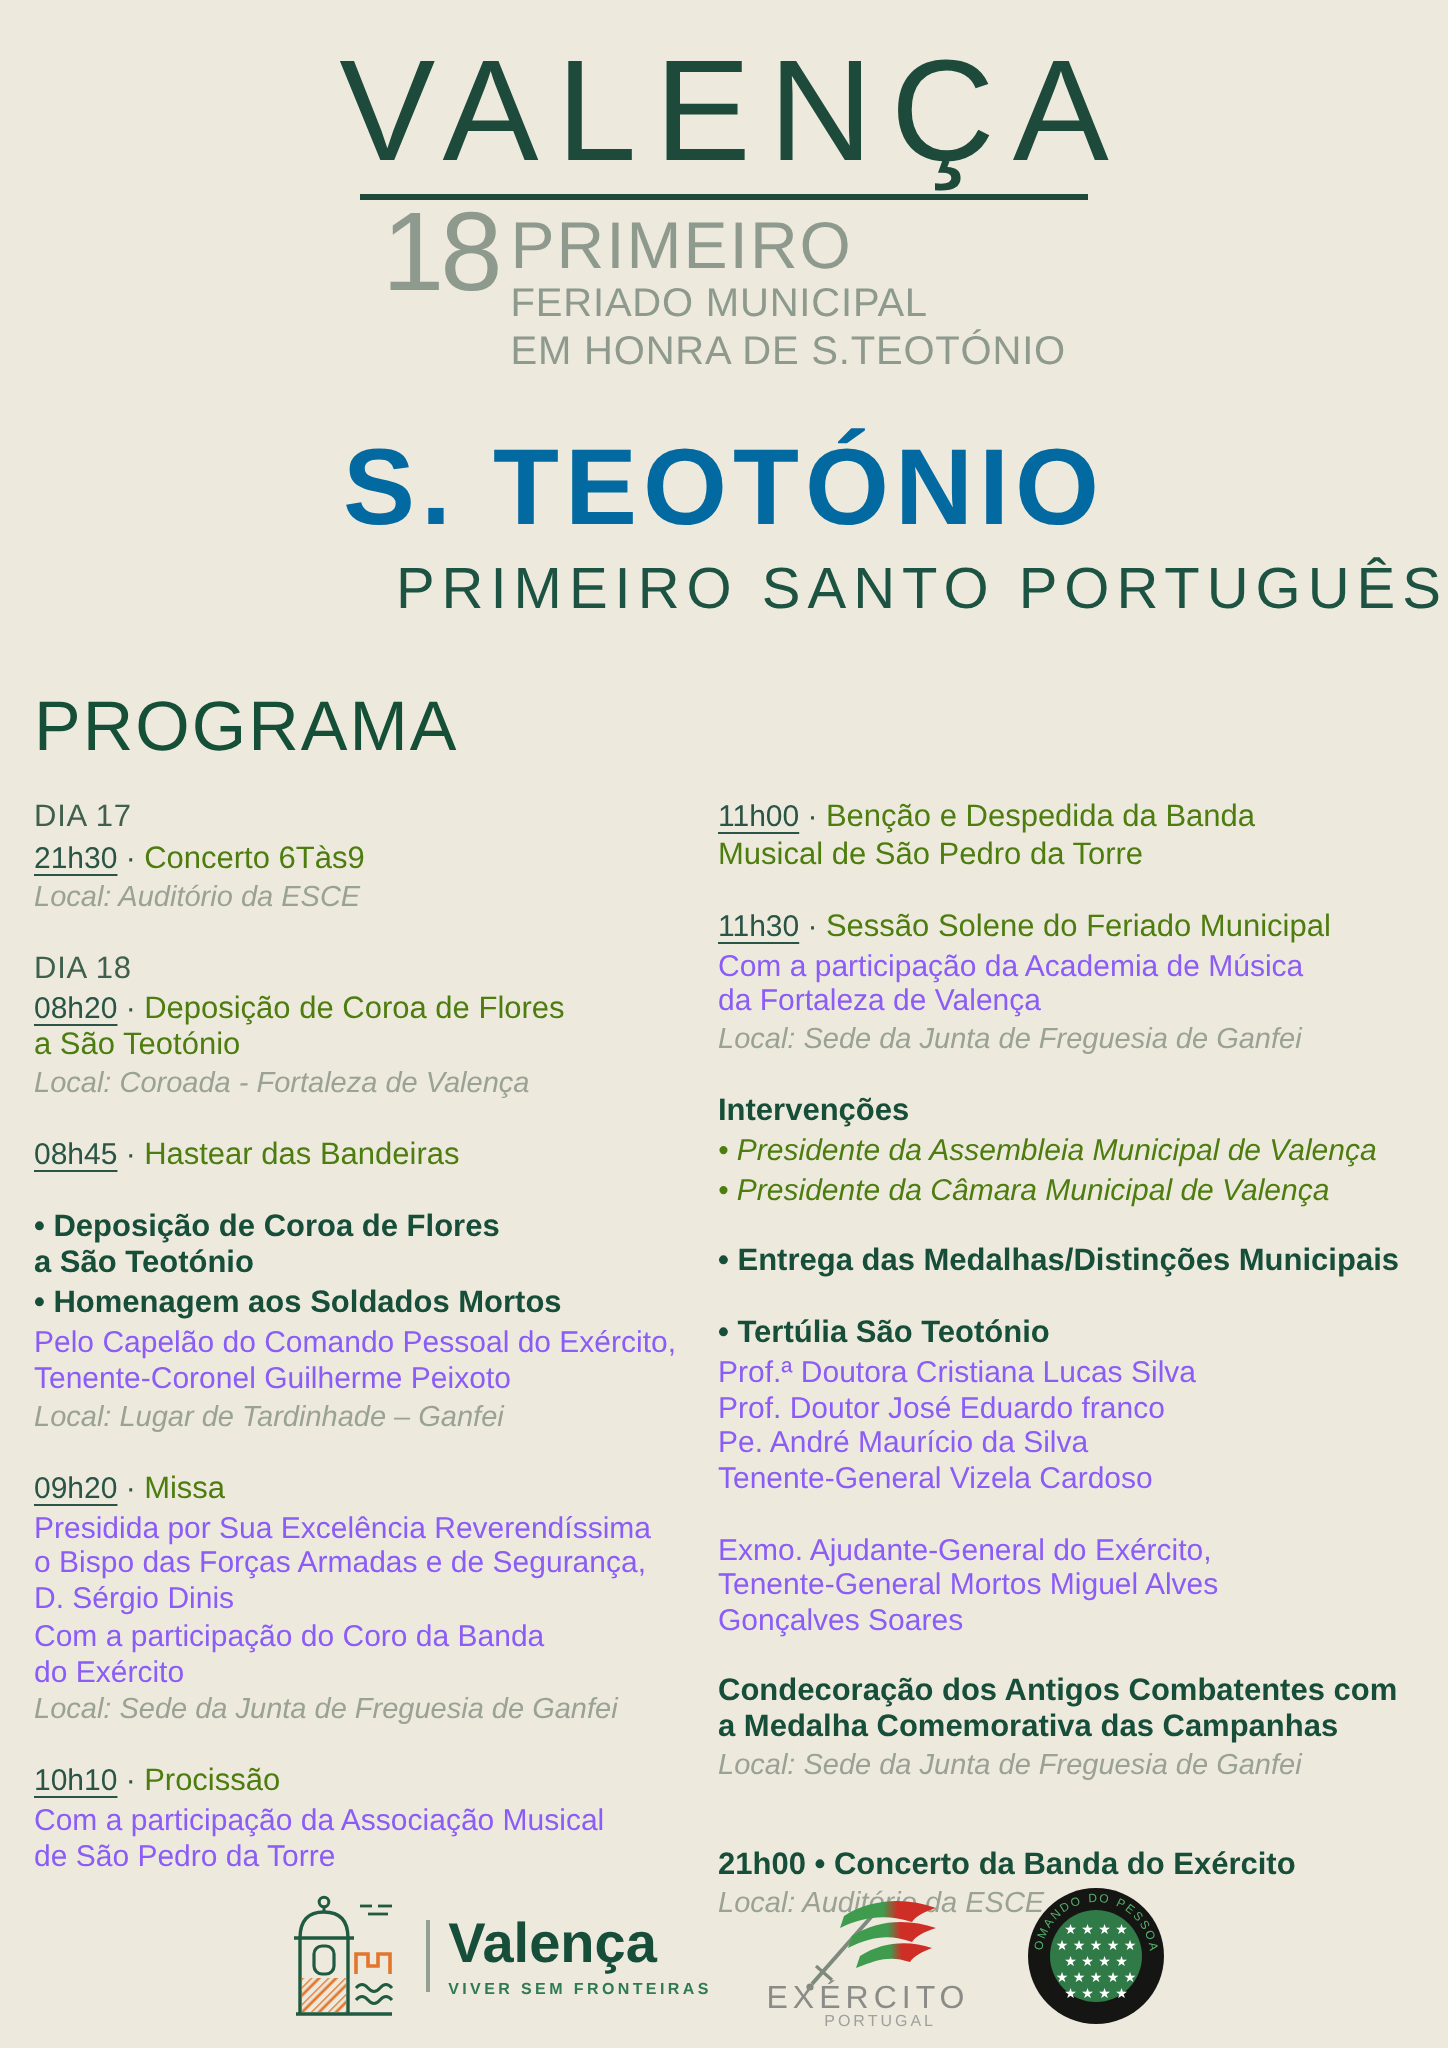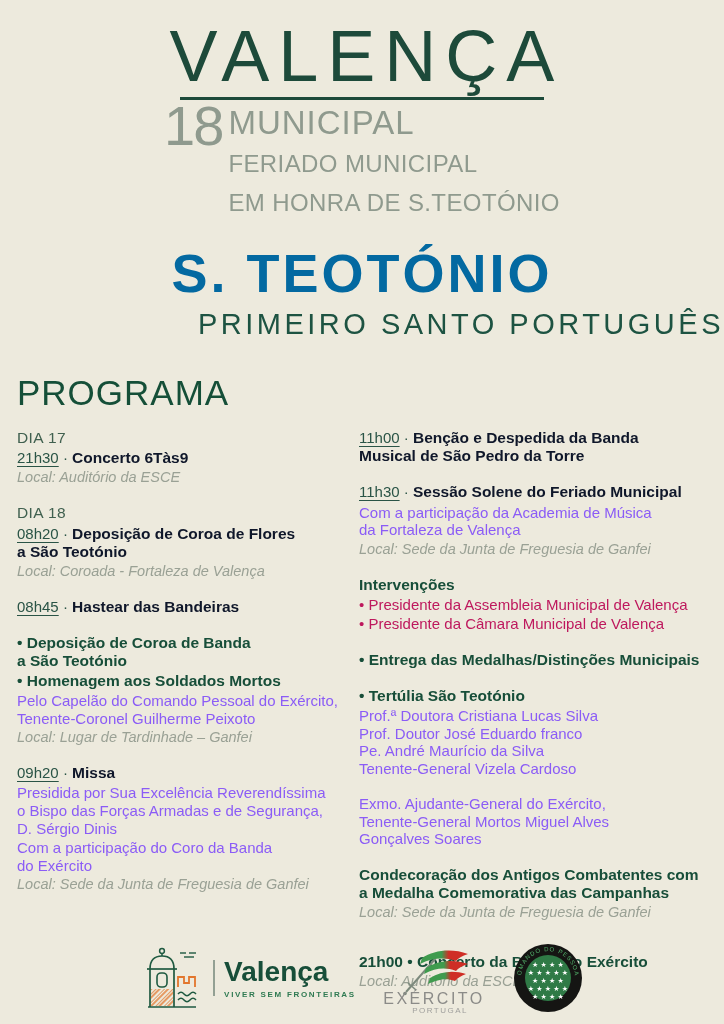--- a/index.html
+++ b/index.html
@@ -19,21 +19,21 @@
     color:#1d4a3a; line-height:1.02; text-indent:9px;
   }
   .rule { width:364px; height:3px; background:#1d4a3a; margin:4px auto 2px; }
   .date-row {
     display:flex; justify-content:center; align-items:flex-start;
     text-align:left; color:#8f9a8e; margin-top:2px;
   }
   .day-num { font-size:56px; line-height:0.84; font-weight:400; letter-spacing:-2px; }
   .date-right { padding-top:4px; margin-left:6px; }
   .month { font-size:33px; line-height:1.0; letter-spacing:1px; }
-  .holiday { font-size:24px; line-height:1.1; letter-spacing:0.4px; margin-top:12px; }
+  .holiday { font-size:20px; line-height:1.1; letter-spacing:0.4px; margin-top:2px; }
   .saint-title {
     margin:30px 0 0; font-size:54px; font-weight:700; letter-spacing:3px;
     color:#0369a1; line-height:1.0;
   }
   .saint-sub {
     margin-top:8px; font-size:29px; font-weight:400; letter-spacing:3.5px;
     color:#1d5342;
     text-align:right;
   }
   
@@ -45,24 +45,24 @@
   .col { flex:0 0 330px; }
   .col.right { flex:1; }
   .block { margin-bottom:18px; }
   .block.gap-lg { margin-top:32px; }
   .ln { margin:0; font-size:15px; line-height:1.17; white-space:pre-line; }
   .ln + .ln { margin-top:2px; }
   .ln-day { font-size:15.5px; color:#40604f; letter-spacing:0.4px; }
   .ln-time { color:#1c4f3b; }
   .ln-time .time { text-decoration:underline; text-underline-offset:3px; color:#2a5446; }
   .ln-time .sep { color:#2a5446; }
-  .ln-time strong { font-weight:700; color:#0f172a; font-size:15.5px; }
+  .ln-time strong { font-weight:400; color:#4d7c0f; font-size:15.5px; }
   .ln-bold, .ln-bullet-bold { font-weight:700; color:#174e39; font-size:15.5px; }
   .ln-regular { color:#8b5cf6; }
-  .ln-bullet-reg { color:#be185d; padding-left:16px; text-indent:-16px; }
+  .ln-bullet-reg { color:#4d7c0f; padding-left:16px; text-indent:-16px;font-style:italic; }
   .ln-local { font-style:italic; color:#9aa195; font-size:14.5px; }
   
   .footer {
     position:absolute; left:0; right:0; bottom:10px;
     display:flex; justify-content:center; align-items:center; gap:28px;
   }
   .v-logo { display:flex; align-items:center; gap:9px; }
   .v-bar { width:2px; height:36px; background:#93a093; }
   .v-name { font-size:28px; font-weight:700; color:#174e39; line-height:1; }
   .v-tag { font-size:8px; font-weight:700; letter-spacing:1.7px; color:#2f7a52; margin-top:4px; }
@@ -73,21 +73,21 @@
 <body>
 
 <div class="poster">
 
   <div class="hdr">
     <h1 class="town">VALENÇA</h1>
     <div class="rule"></div>
     <div class="date-row">
       <div class="day-num">18</div>
       <div class="date-right">
-        <div class="month">MUNICIPAL</div>
+        <div class="month">PRIMEIRO</div>
         <div class="holiday">FERIADO MUNICIPAL</div>
         <div class="holiday">EM HONRA DE S.TEOTÓNIO</div>
       </div>
     </div>
     <div class="saint-title">S. TEOTÓNIO</div>
     <div class="saint-sub">PRIMEIRO SANTO PORTUGUÊS</div>
   </div>
 
   <div class="programa">PROGRAMA</div>
 
@@ -101,35 +101,40 @@
         <div class="block">
           <p class="ln ln-day">DIA 18</p>
           <p class="ln ln-time"><span class="time">08h20</span><span class="sep"> · </span><strong>Deposição de Coroa de Flores
 a São Teotónio</strong></p>
           <p class="ln ln-local">Local: Coroada - Fortaleza de Valença</p>
         </div>
         <div class="block">
           <p class="ln ln-time"><span class="time">08h45</span><span class="sep"> · </span><strong>Hastear das Bandeiras</strong></p>
         </div>
         <div class="block">
-          <p class="ln ln-bullet-bold">• Deposição de Coroa de Banda
+          <p class="ln ln-bullet-bold">• Deposição de Coroa de Flores
 a São Teotónio</p>
           <p class="ln ln-bullet-bold">• Homenagem aos Soldados Mortos</p>
           <p class="ln ln-regular">Pelo Capelão do Comando Pessoal do Exército,
 Tenente-Coronel Guilherme Peixoto</p>
           <p class="ln ln-local">Local: Lugar de Tardinhade – Ganfei</p>
         </div>
         <div class="block">
           <p class="ln ln-time"><span class="time">09h20</span><span class="sep"> · </span><strong>Missa</strong></p>
           <p class="ln ln-regular">Presidida por Sua Excelência Reverendíssima
 o Bispo das Forças Armadas e de Segurança,
 D. Sérgio Dinis</p>
           <p class="ln ln-regular">Com a participação do Coro da Banda
 do Exército</p>
           <p class="ln ln-local">Local: Sede da Junta de Freguesia de Ganfei</p>
+        </div>
+        <div class="block">
+          <p class="ln ln-time"><span class="time">10h10</span><span class="sep"> · </span><strong>Procissão</strong></p>
+          <p class="ln ln-regular">Com a participação da Associação Musical
+de São Pedro da Torre</p>
         </div>
       </div>
     <div class="col right" id="col-right">
         <div class="block">
           <p class="ln ln-time"><span class="time">11h00</span><span class="sep"> · </span><strong>Benção e Despedida da Banda
 Musical de São Pedro da Torre</strong></p>
         </div>
         <div class="block">
           <p class="ln ln-time"><span class="time">11h30</span><span class="sep"> · </span><strong>Sessão Solene do Feriado Municipal</strong></p>
           <p class="ln ln-regular">Com a participação da Academia de Música

